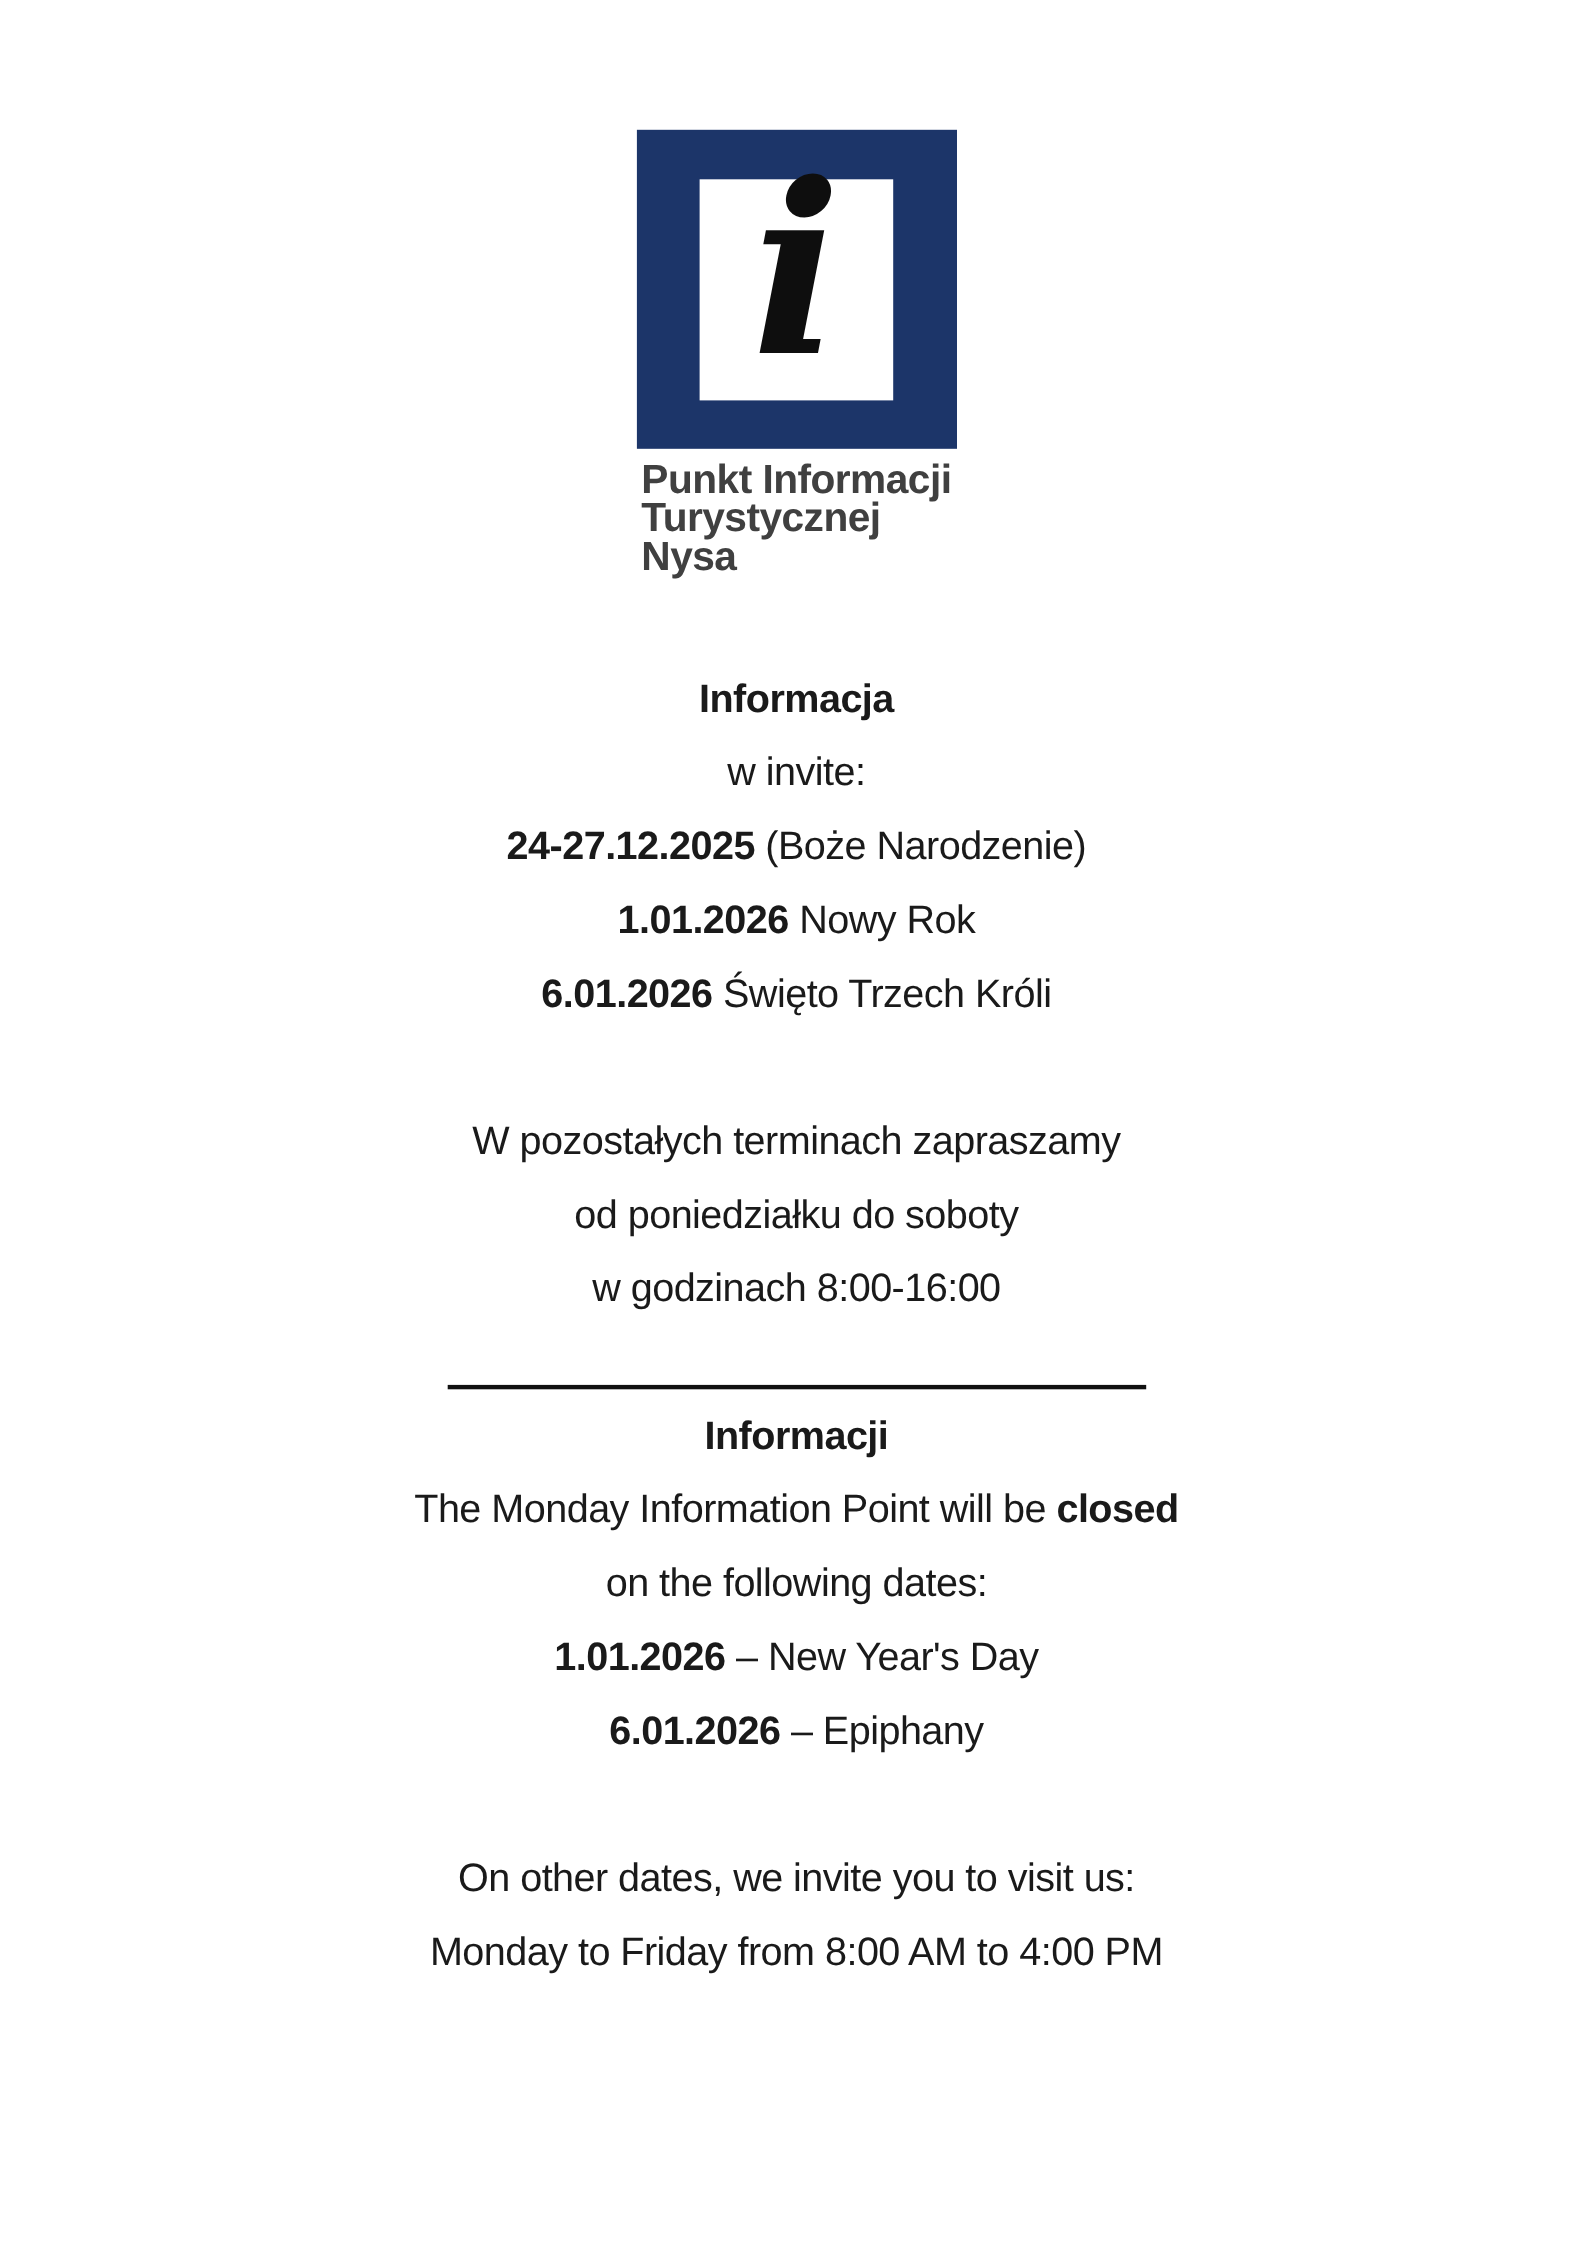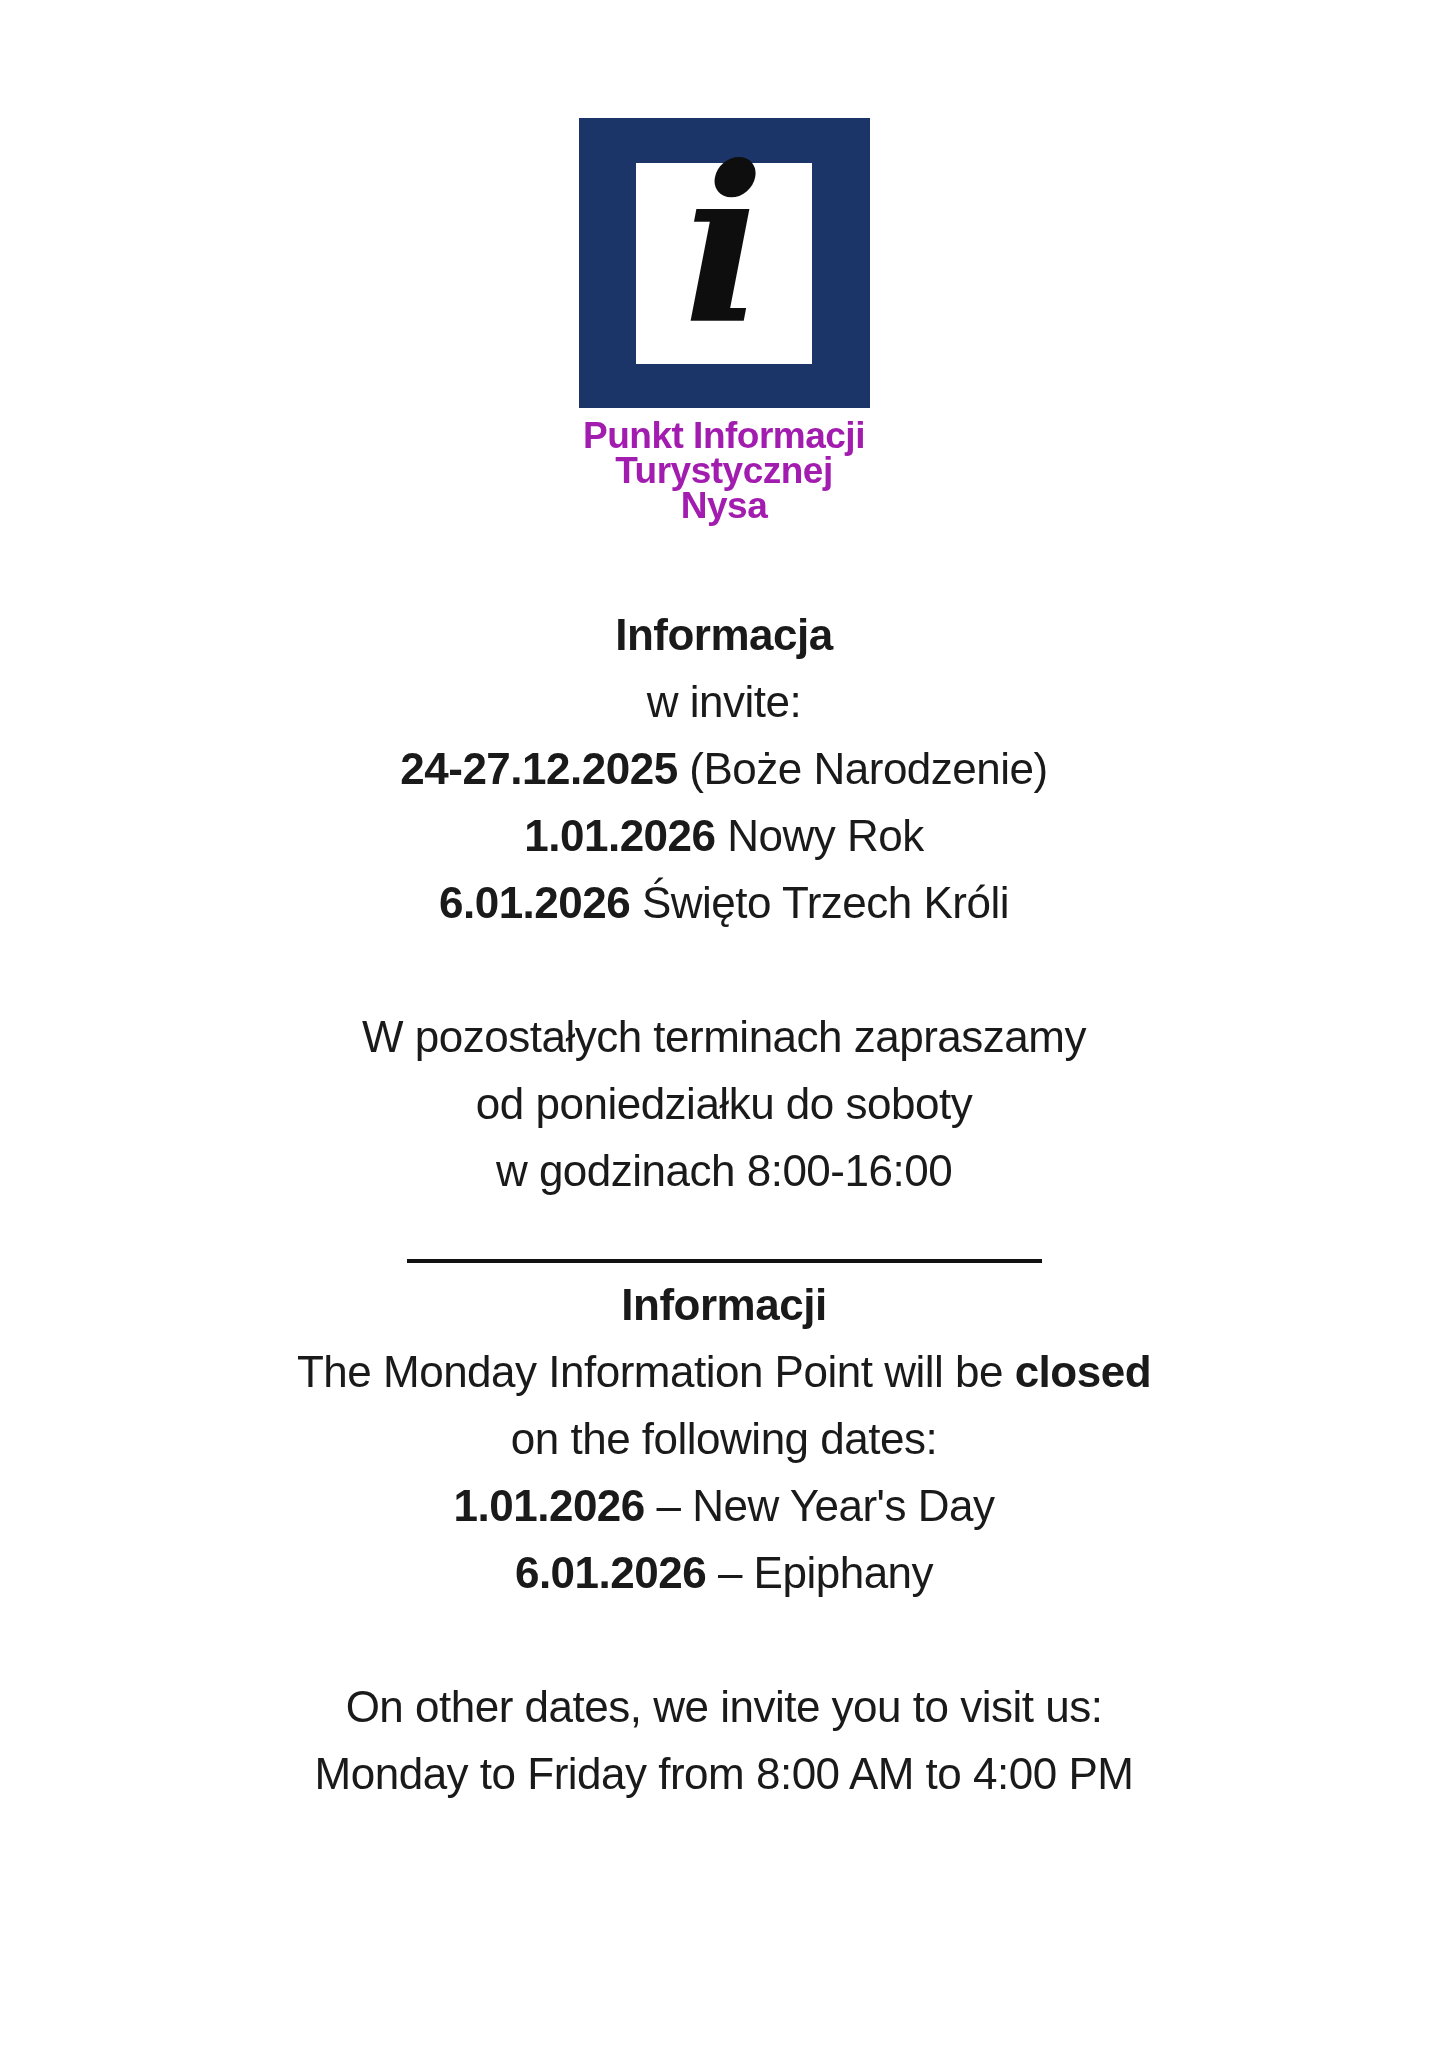--- a/index.html
+++ b/index.html
@@ -42,32 +42,31 @@
     font-family: "DejaVu Serif", serif;
     font-style: italic;
     font-weight: 700;
     font-size: 215px;
     line-height: 1;
     color: #0e0e0e;
     margin-top: -36px;
   }
   .logo-caption {
     margin-top: 10px;
-    text-align: center;
-    color: #a21caf;
+    color: #404040;
     font-weight: 700;
     font-size: 37px;
     line-height: 35px;
     letter-spacing: -0.5px;
   }
   .text-flow {
     margin-top: 78px;
     text-align: center;
     color: #1a1a1a;
-    font-size: 44px;
+    font-size: 36px;
     line-height: 67px;
     letter-spacing: -0.5px;
   }
   .text-line { height: 67px; white-space: nowrap; }
   .text-line b { font-weight: 700; }
   .blank-line { height: 67px; }
   .divider-row {
     height: 67px;
     display: flex;
     justify-content: center;

